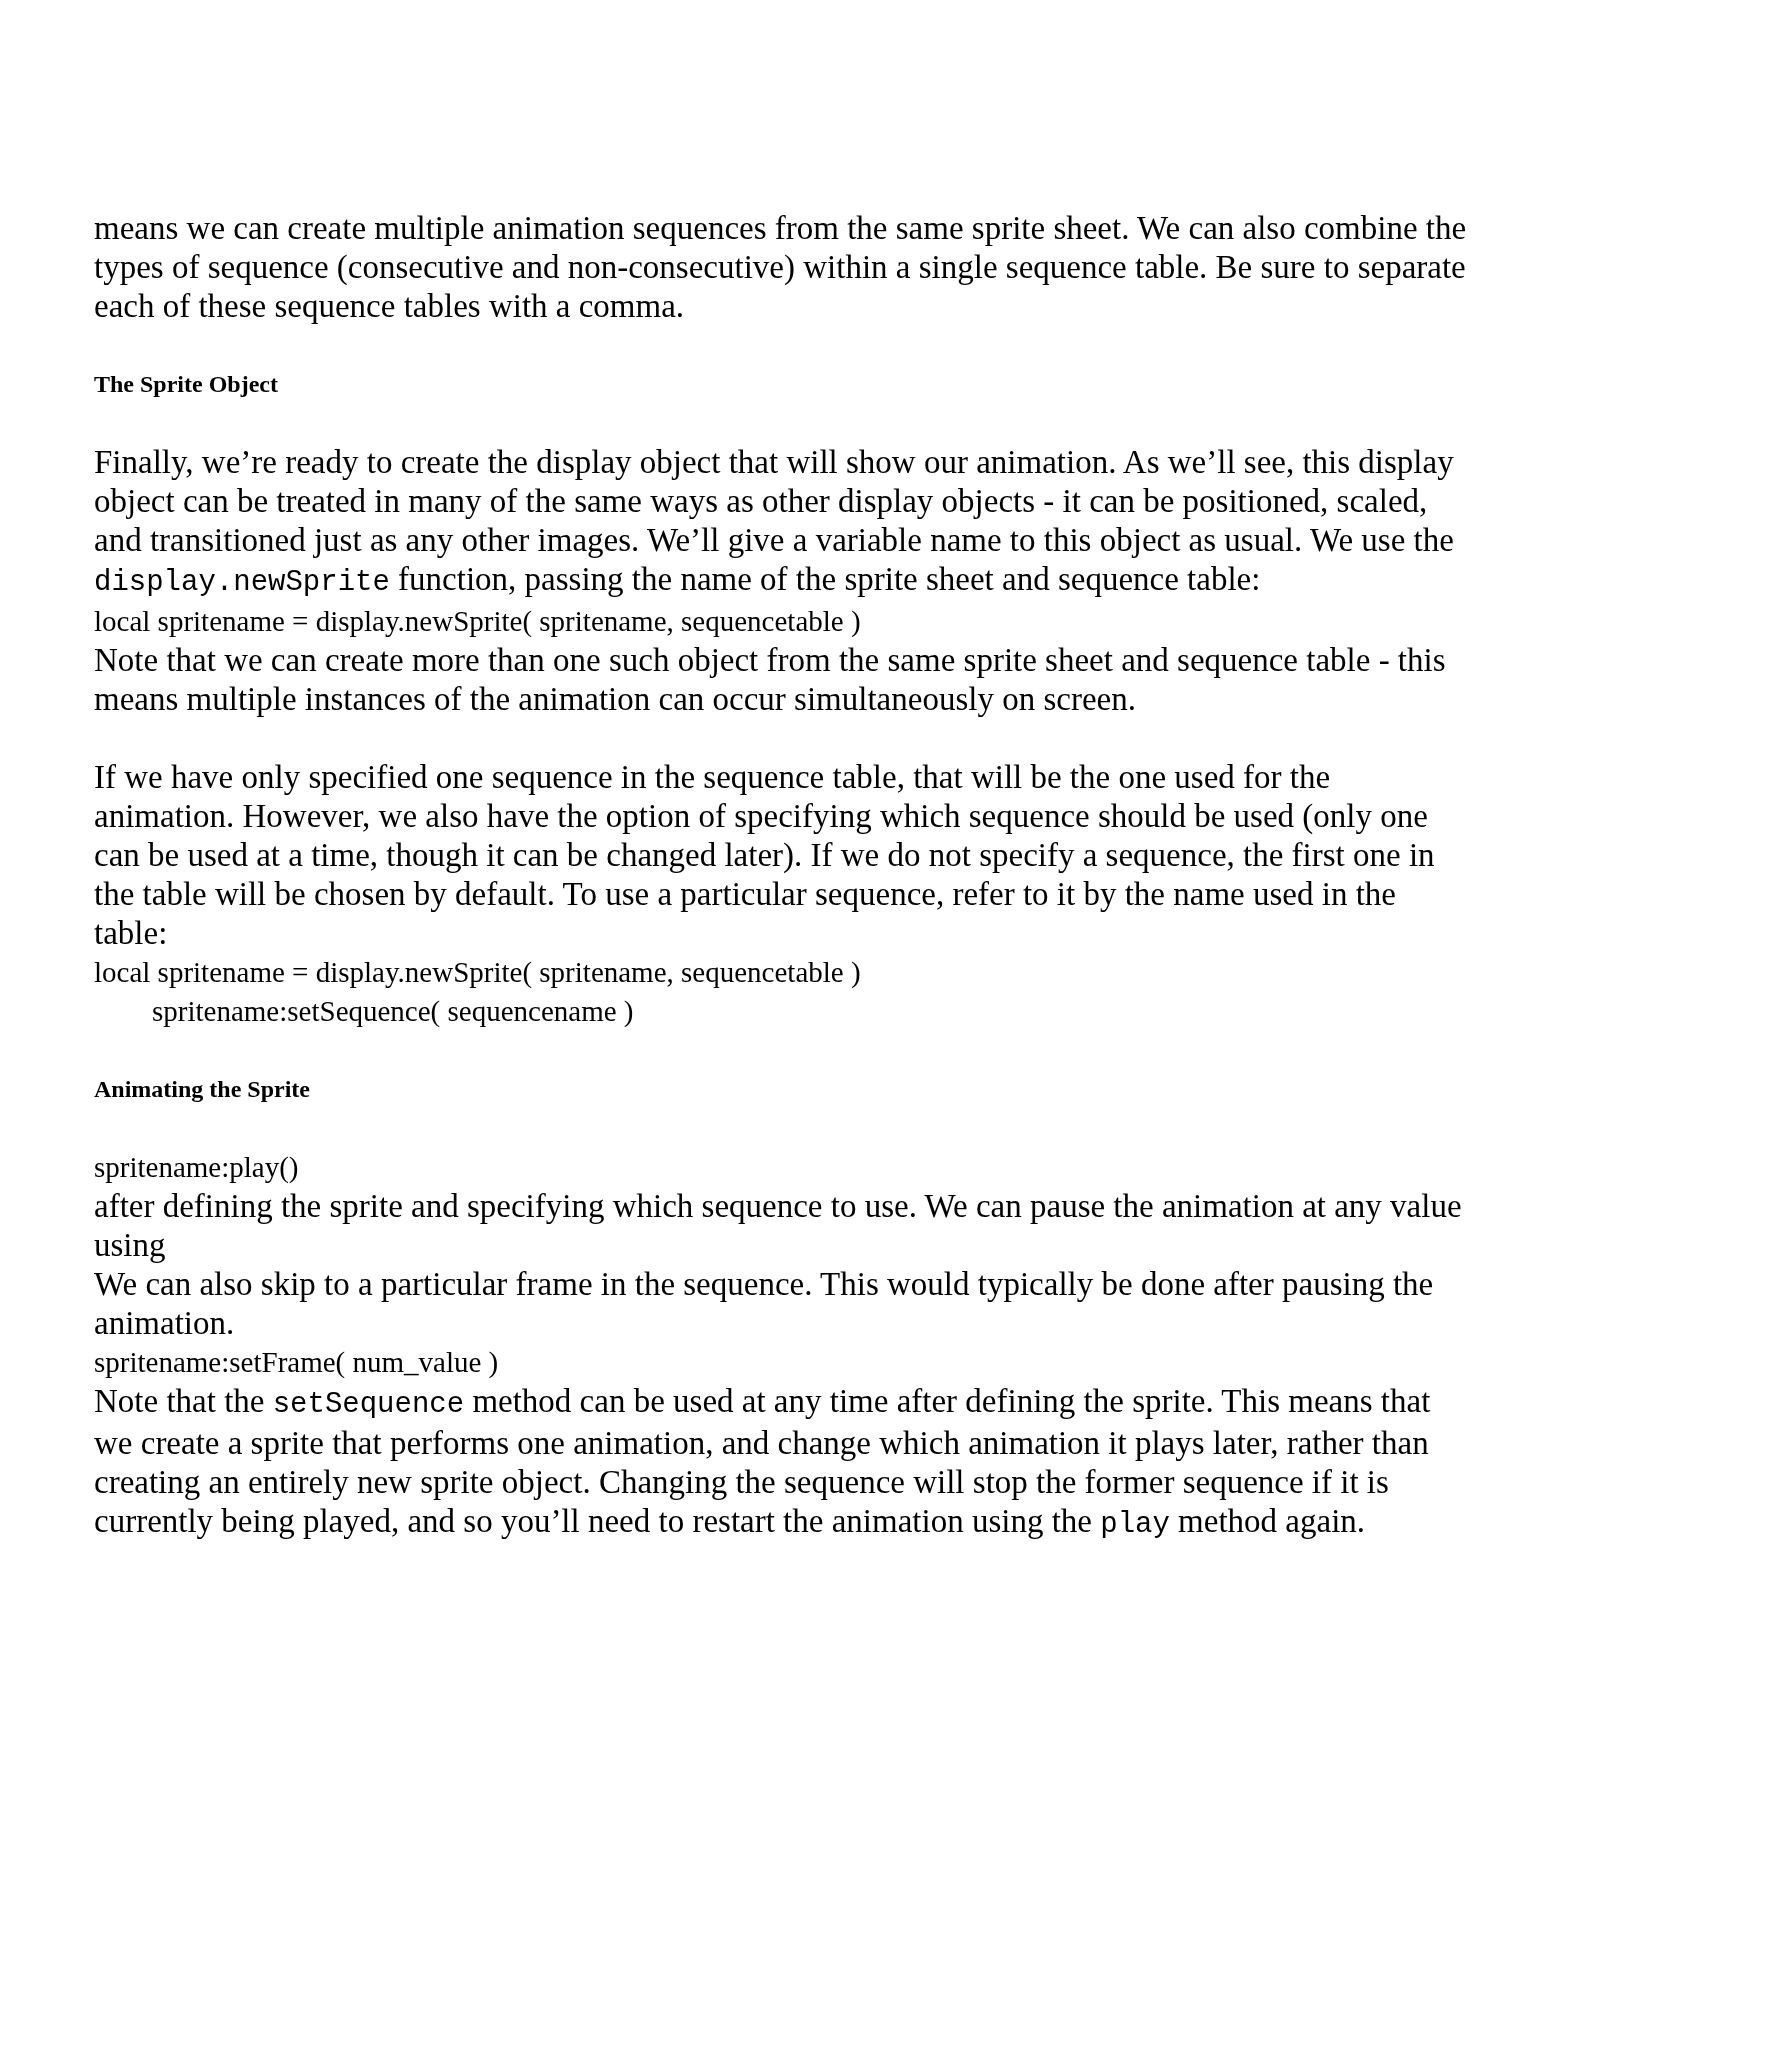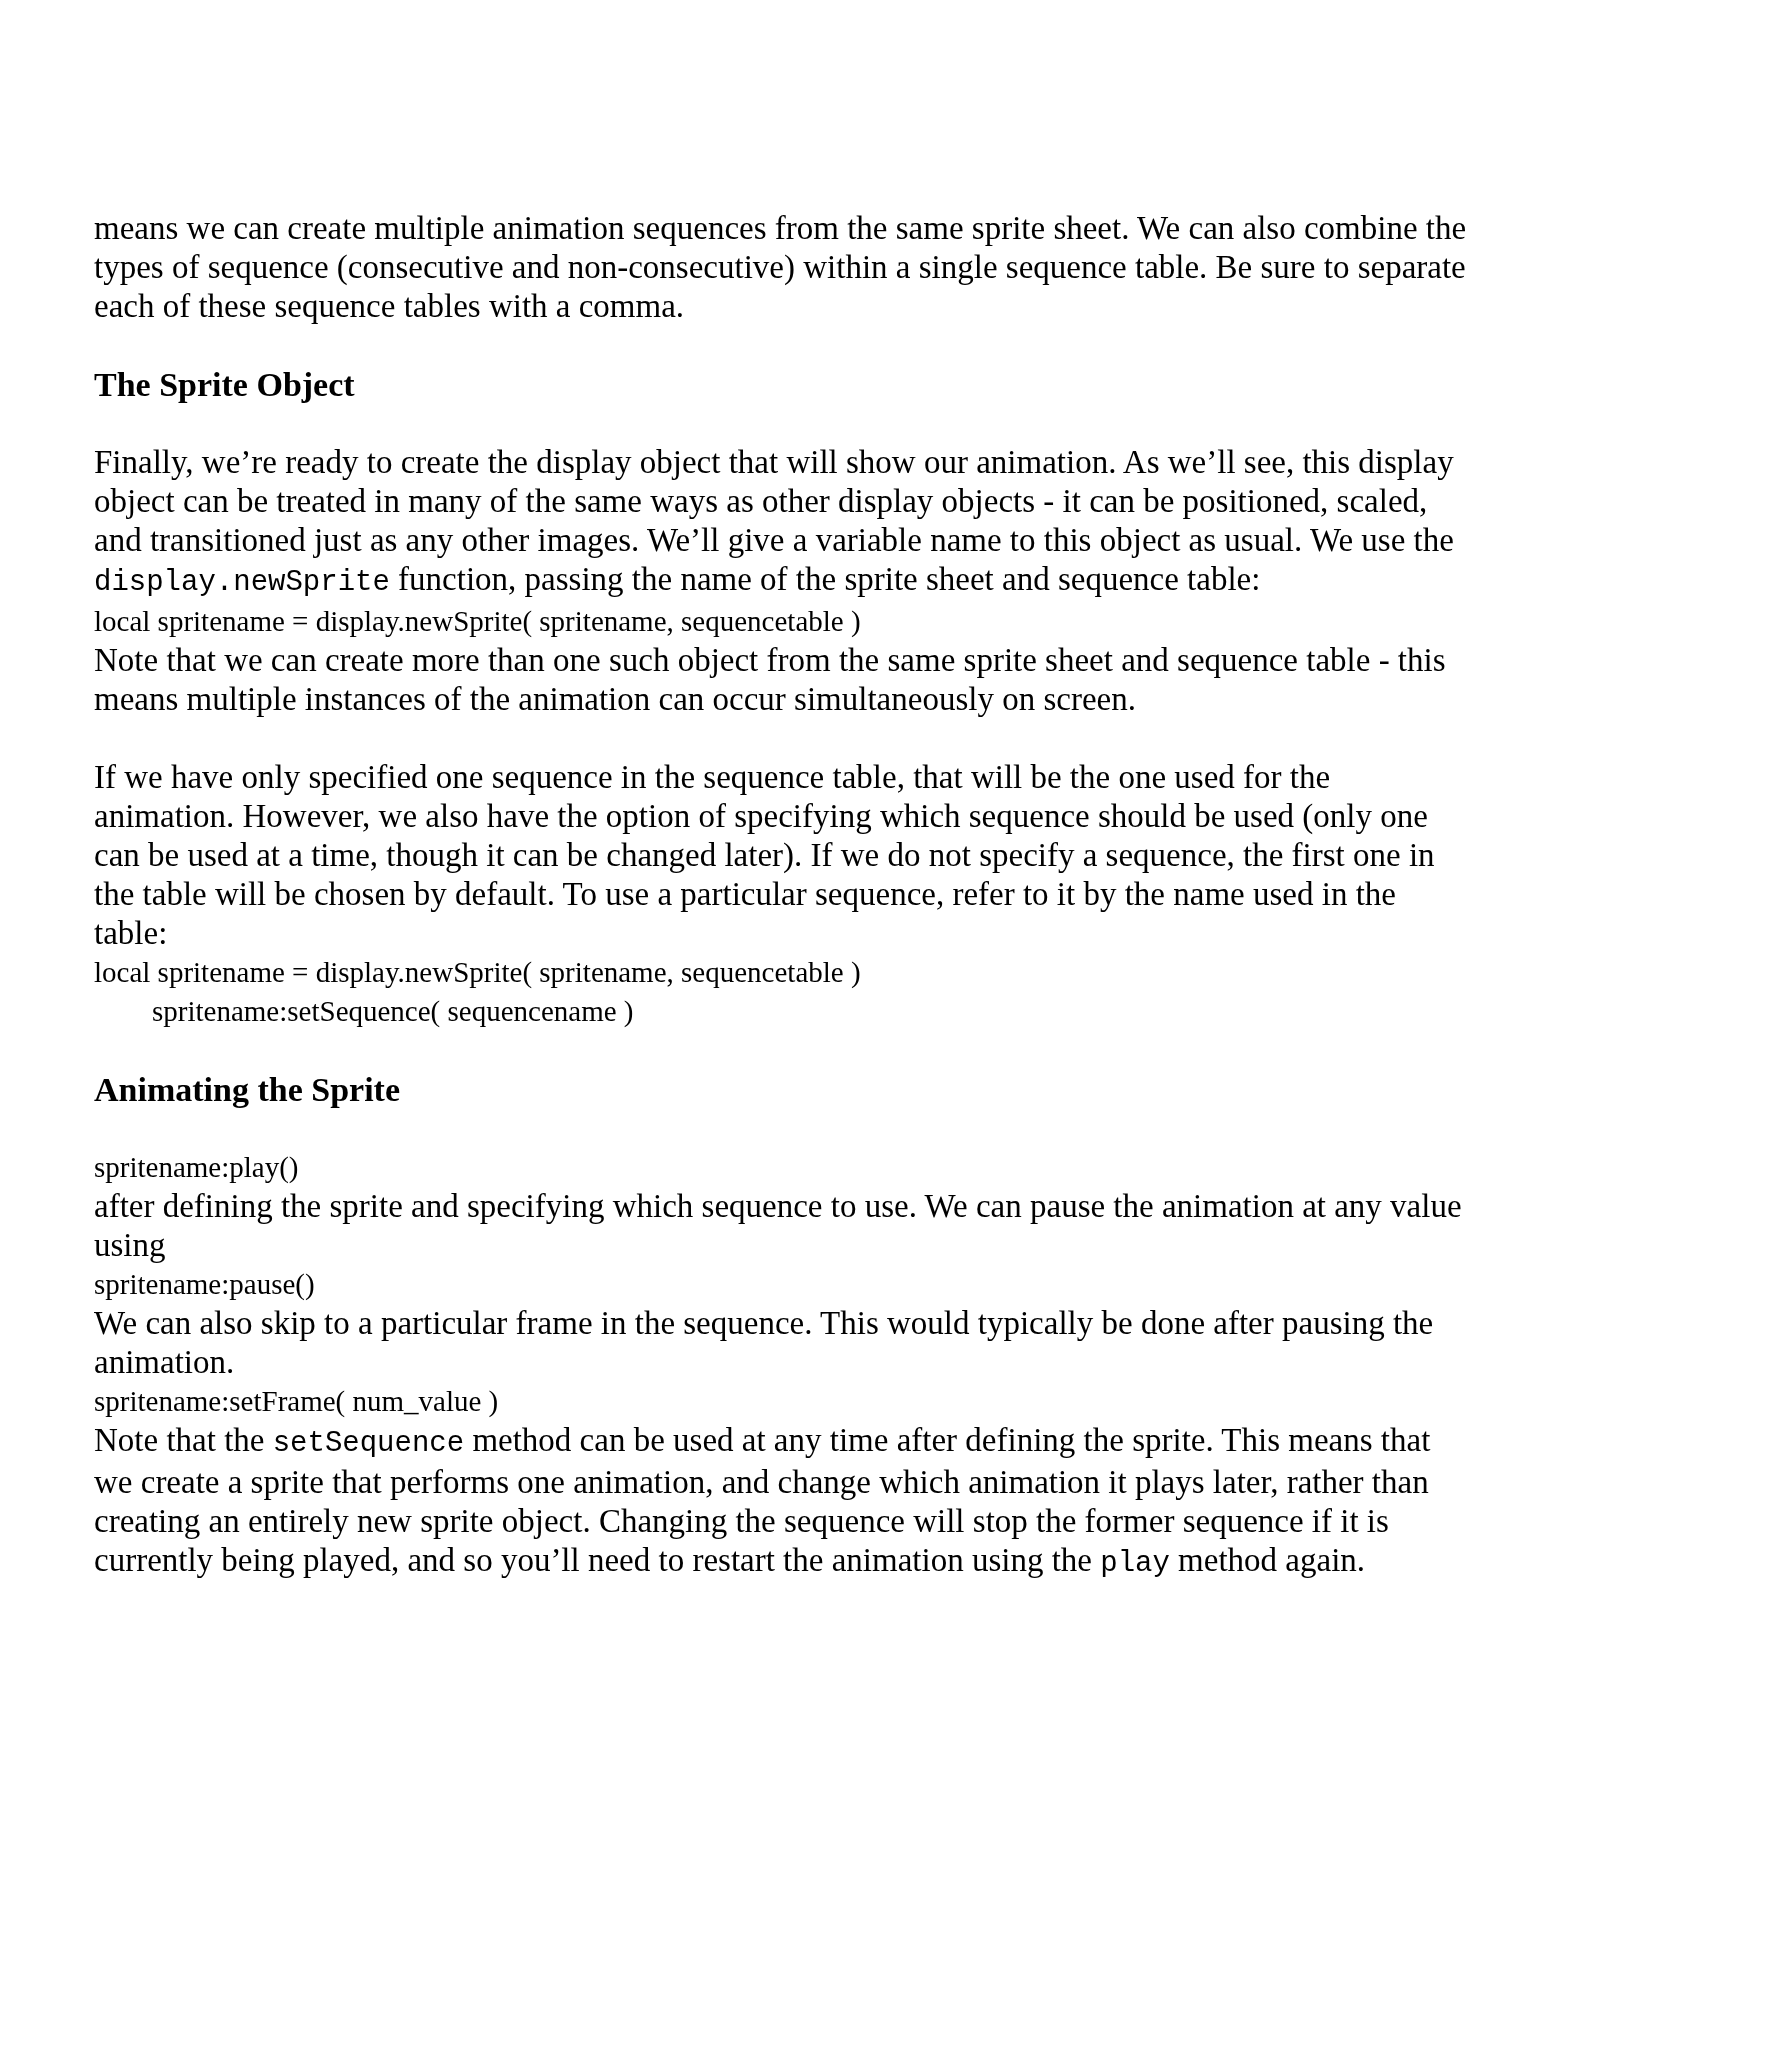--- a/index.html
+++ b/index.html
@@ -22,21 +22,21 @@
   }
   .body-text {
     font-family: "Liberation Serif", serif;
     font-size: 33px;
     line-height: 39px;
     margin: 0;
     max-width: 1376px;
   }
   .heading {
     font-family: "Liberation Serif", serif;
-    font-size: 34px;
+    font-size: 24px;
     line-height: 39px;
     font-weight: bold;
     margin: 0;
     max-width: 1376px;
   }
   .code-block {
     font-family: Liberation Serif, serif;
     font-size: 29px;
     line-height: 39px;
     margin: 0;
@@ -70,21 +70,20 @@
 
   <div class="code-block gap">        spritename:setSequence( sequencename )</div>
 
   <h2 class="heading gap gap-top">Animating the Sprite</h2>
 
 
   <div class="code-block">spritename:play()</div>
 
   <p class="body-text">after defining the sprite and specifying which sequence to use. We can pause the animation at any value using</p>
 
-  <div class="code-block">spritename:pause()</div>
 
   <p class="body-text">We can also skip to a particular frame in the sequence. This would typically be done after pausing the animation.</p>
 
   <div class="code-block">spritename:setFrame( num_value )</div>
 
 
   <p class="body-text"><span>Note that the </span><code class="inline-code">setSequence</code><span> method can be used at any time after defining the sprite. This means that we create a sprite that performs one animation, and change which animation it plays later, rather than creating an entirely new sprite object. Changing the sequence will stop the former sequence if it is currently being played, and so you’ll need to restart the animation using the </span><code class="inline-code">play</code><span> method again.</span></p>
 
 </main>
 

